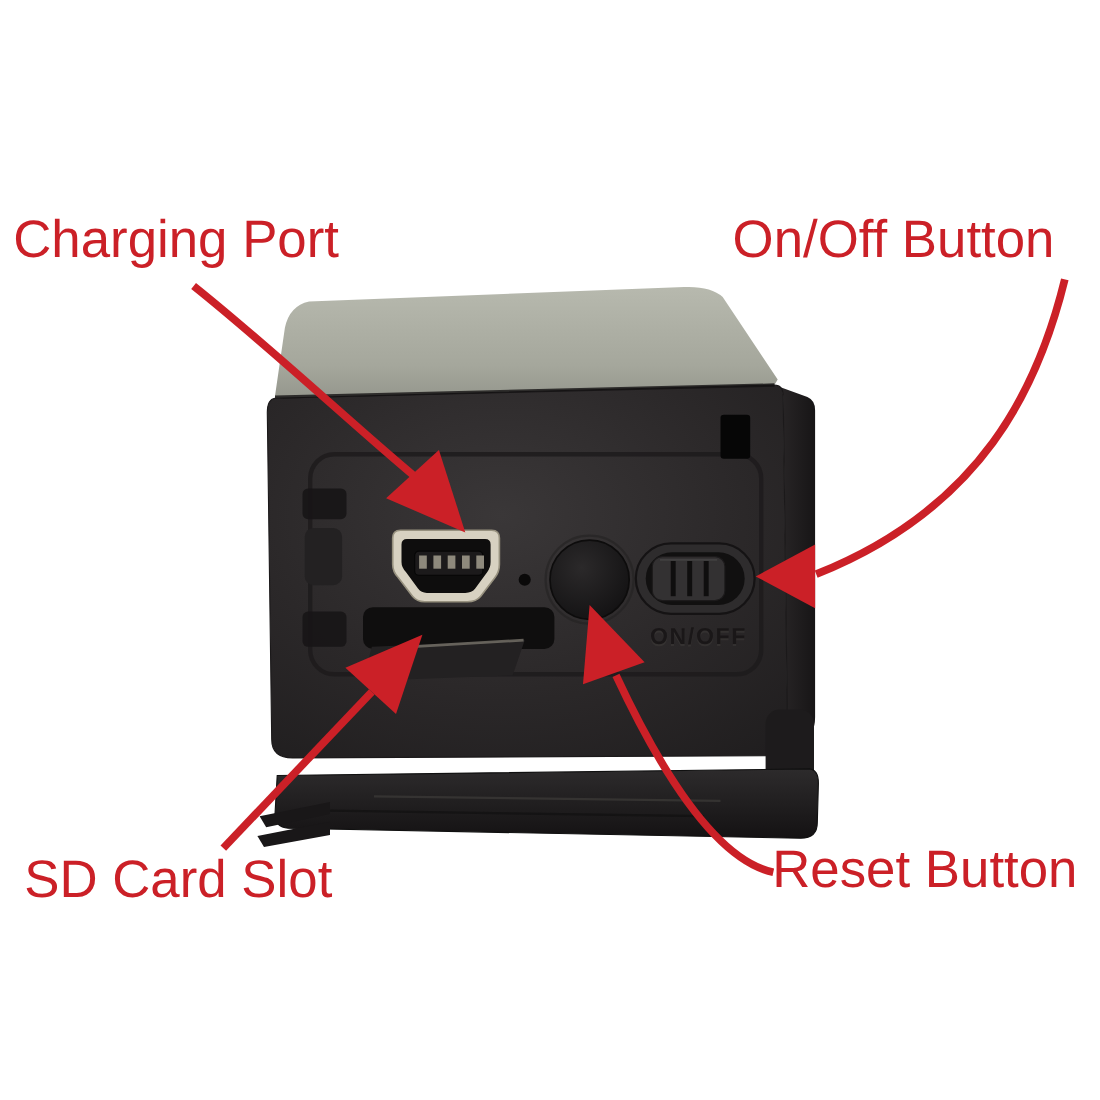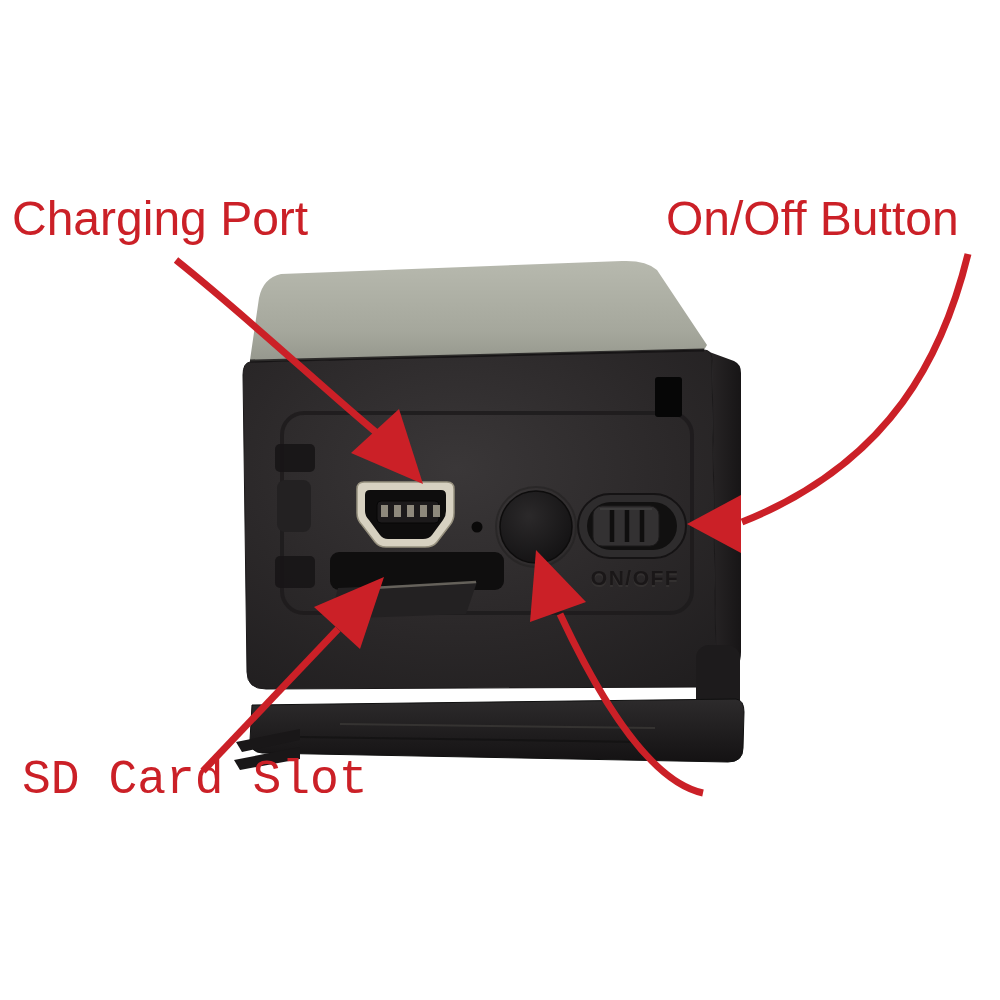--- a/index.html
+++ b/index.html
@@ -12,21 +12,21 @@
   .label {
     position:absolute;
     color:#cb2027;
     font-size:48px;
     line-height:1.05;
     white-space:nowrap;
     letter-spacing:0px;
   }
   .lbl-charging { left:12px;  top:194px; }
   .lbl-onoff    { left:666px; top:194px; }
-  .lbl-sd       { left:22px;  top:755px;font-family:Liberation Mono, monospace; }
+  .lbl-sd       { left:22px;  top:775px; }
   .lbl-reset    { left:702px; top:766px; }
 </style>
 </head>
 <body>
 
 <div id="stage">
 
   <svg width="1000" height="1000" viewBox="0 0 1000 1000">
     <defs>
       <linearGradient id="gradTop" x1="0" y1="0" x2="0" y2="1">
@@ -132,13 +132,14 @@
       <g>
         <path d="M 703 793 C 652 782 603 706 560 614"></path>
         <polygon points="536,550 586,602 530,622" fill="#cb2027" stroke="none"></polygon>
       </g>
     </g>
   </svg>
 
   <div class="label lbl-charging">Charging Port</div>
   <div class="label lbl-onoff">On/Off Button</div>
   <div class="label lbl-sd">SD Card Slot</div>
+  <div class="label lbl-reset">Reset Button</div>
 </div>
 
 </body></html>

